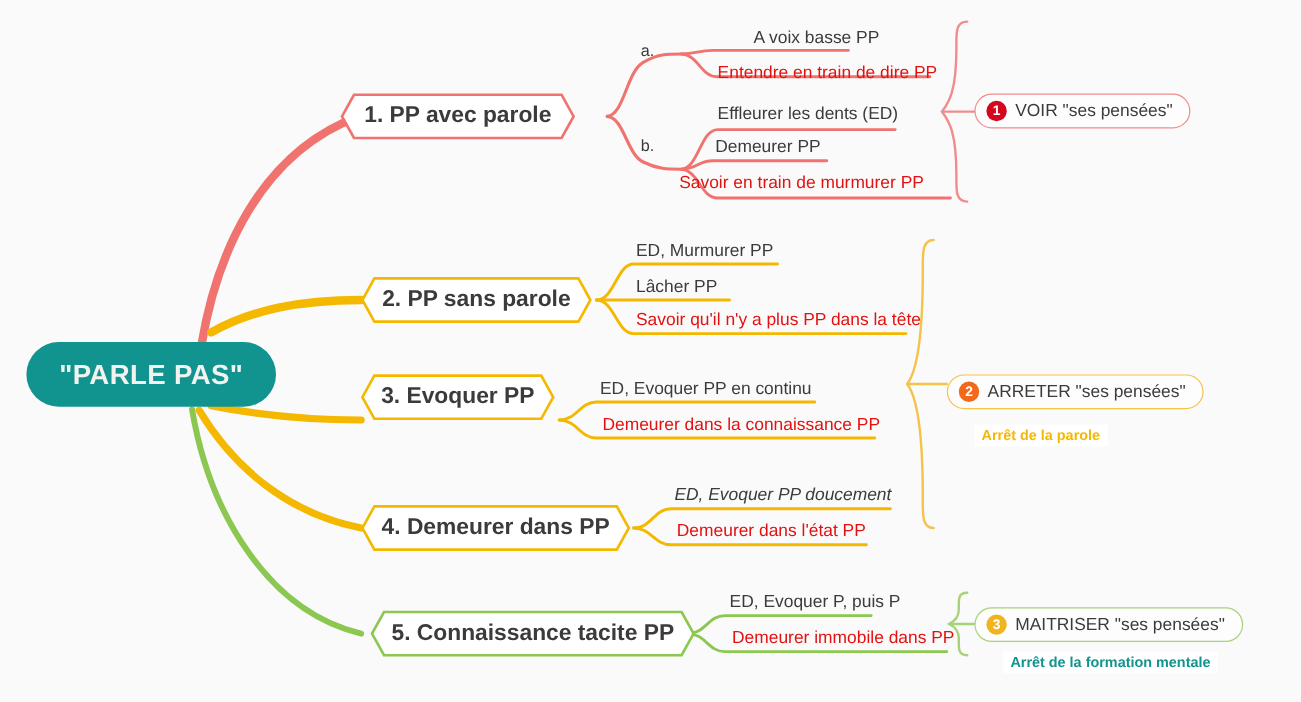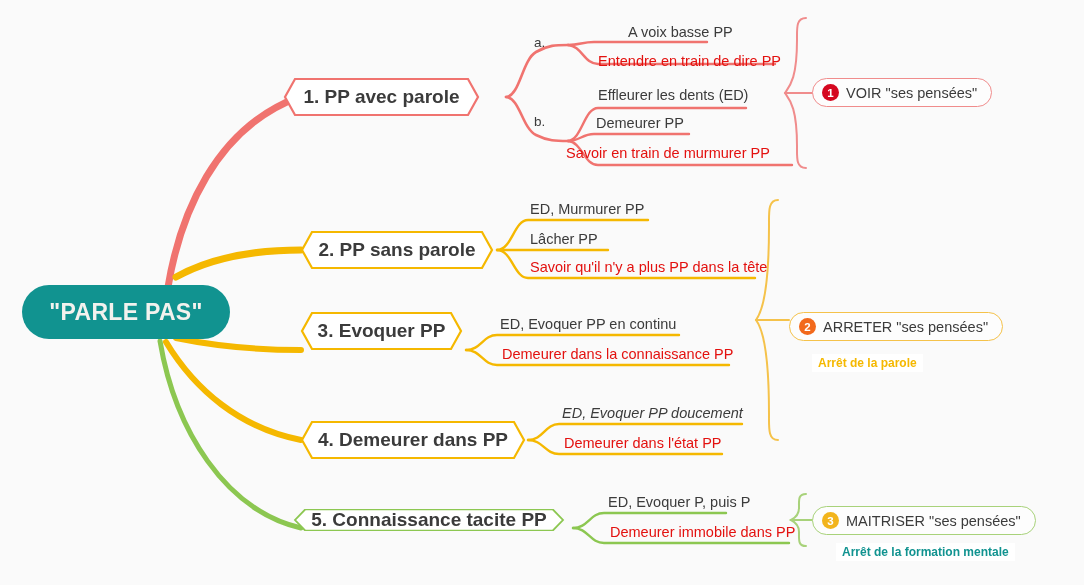--- a/index.html
+++ b/index.html
@@ -232,21 +232,21 @@
   <div class="hex-node" style="left:301px; top:421px; width:224px; height:38px;">
     <svg viewBox="0 0 224 38" preserveAspectRatio="none">
       <polygon points="11,1 213,1 223,19 213,37 11,37 1,19" fill="#ffffff" stroke="#f5b800" stroke-width="2.2"></polygon>
     </svg>
     <span class="hex-label">4. Demeurer dans PP</span>
   </div>
 
   <span class="leaf" style="left:562px; top:406px;font-style:italic;">ED, Evoquer PP doucement</span>
   <span class="leaf accent" style="left:564px; top:436px;">Demeurer dans l'état PP</span>
 
-  <div class="hex-node" style="left:294px; top:509px; width:270px; height:22px;">
+  <div class="hex-node" style="left:309px; top:509px; width:270px; height:38px;">
     <svg viewBox="0 0 270 38" preserveAspectRatio="none">
       <polygon points="11,1 259,1 269,19 259,37 11,37 1,19" fill="#ffffff" stroke="#8cc751" stroke-width="2.2"></polygon>
     </svg>
     <span class="hex-label">5. Connaissance tacite PP</span>
   </div>
 
   <span class="leaf" style="left:608px; top:495px;">ED, Evoquer P, puis P</span>
   <span class="leaf accent" style="left:610px; top:525px;">Demeurer immobile dans PP</span>
 
   <div class="callout" style="left:812px; top:78px; border-color:#f08c8c;">

